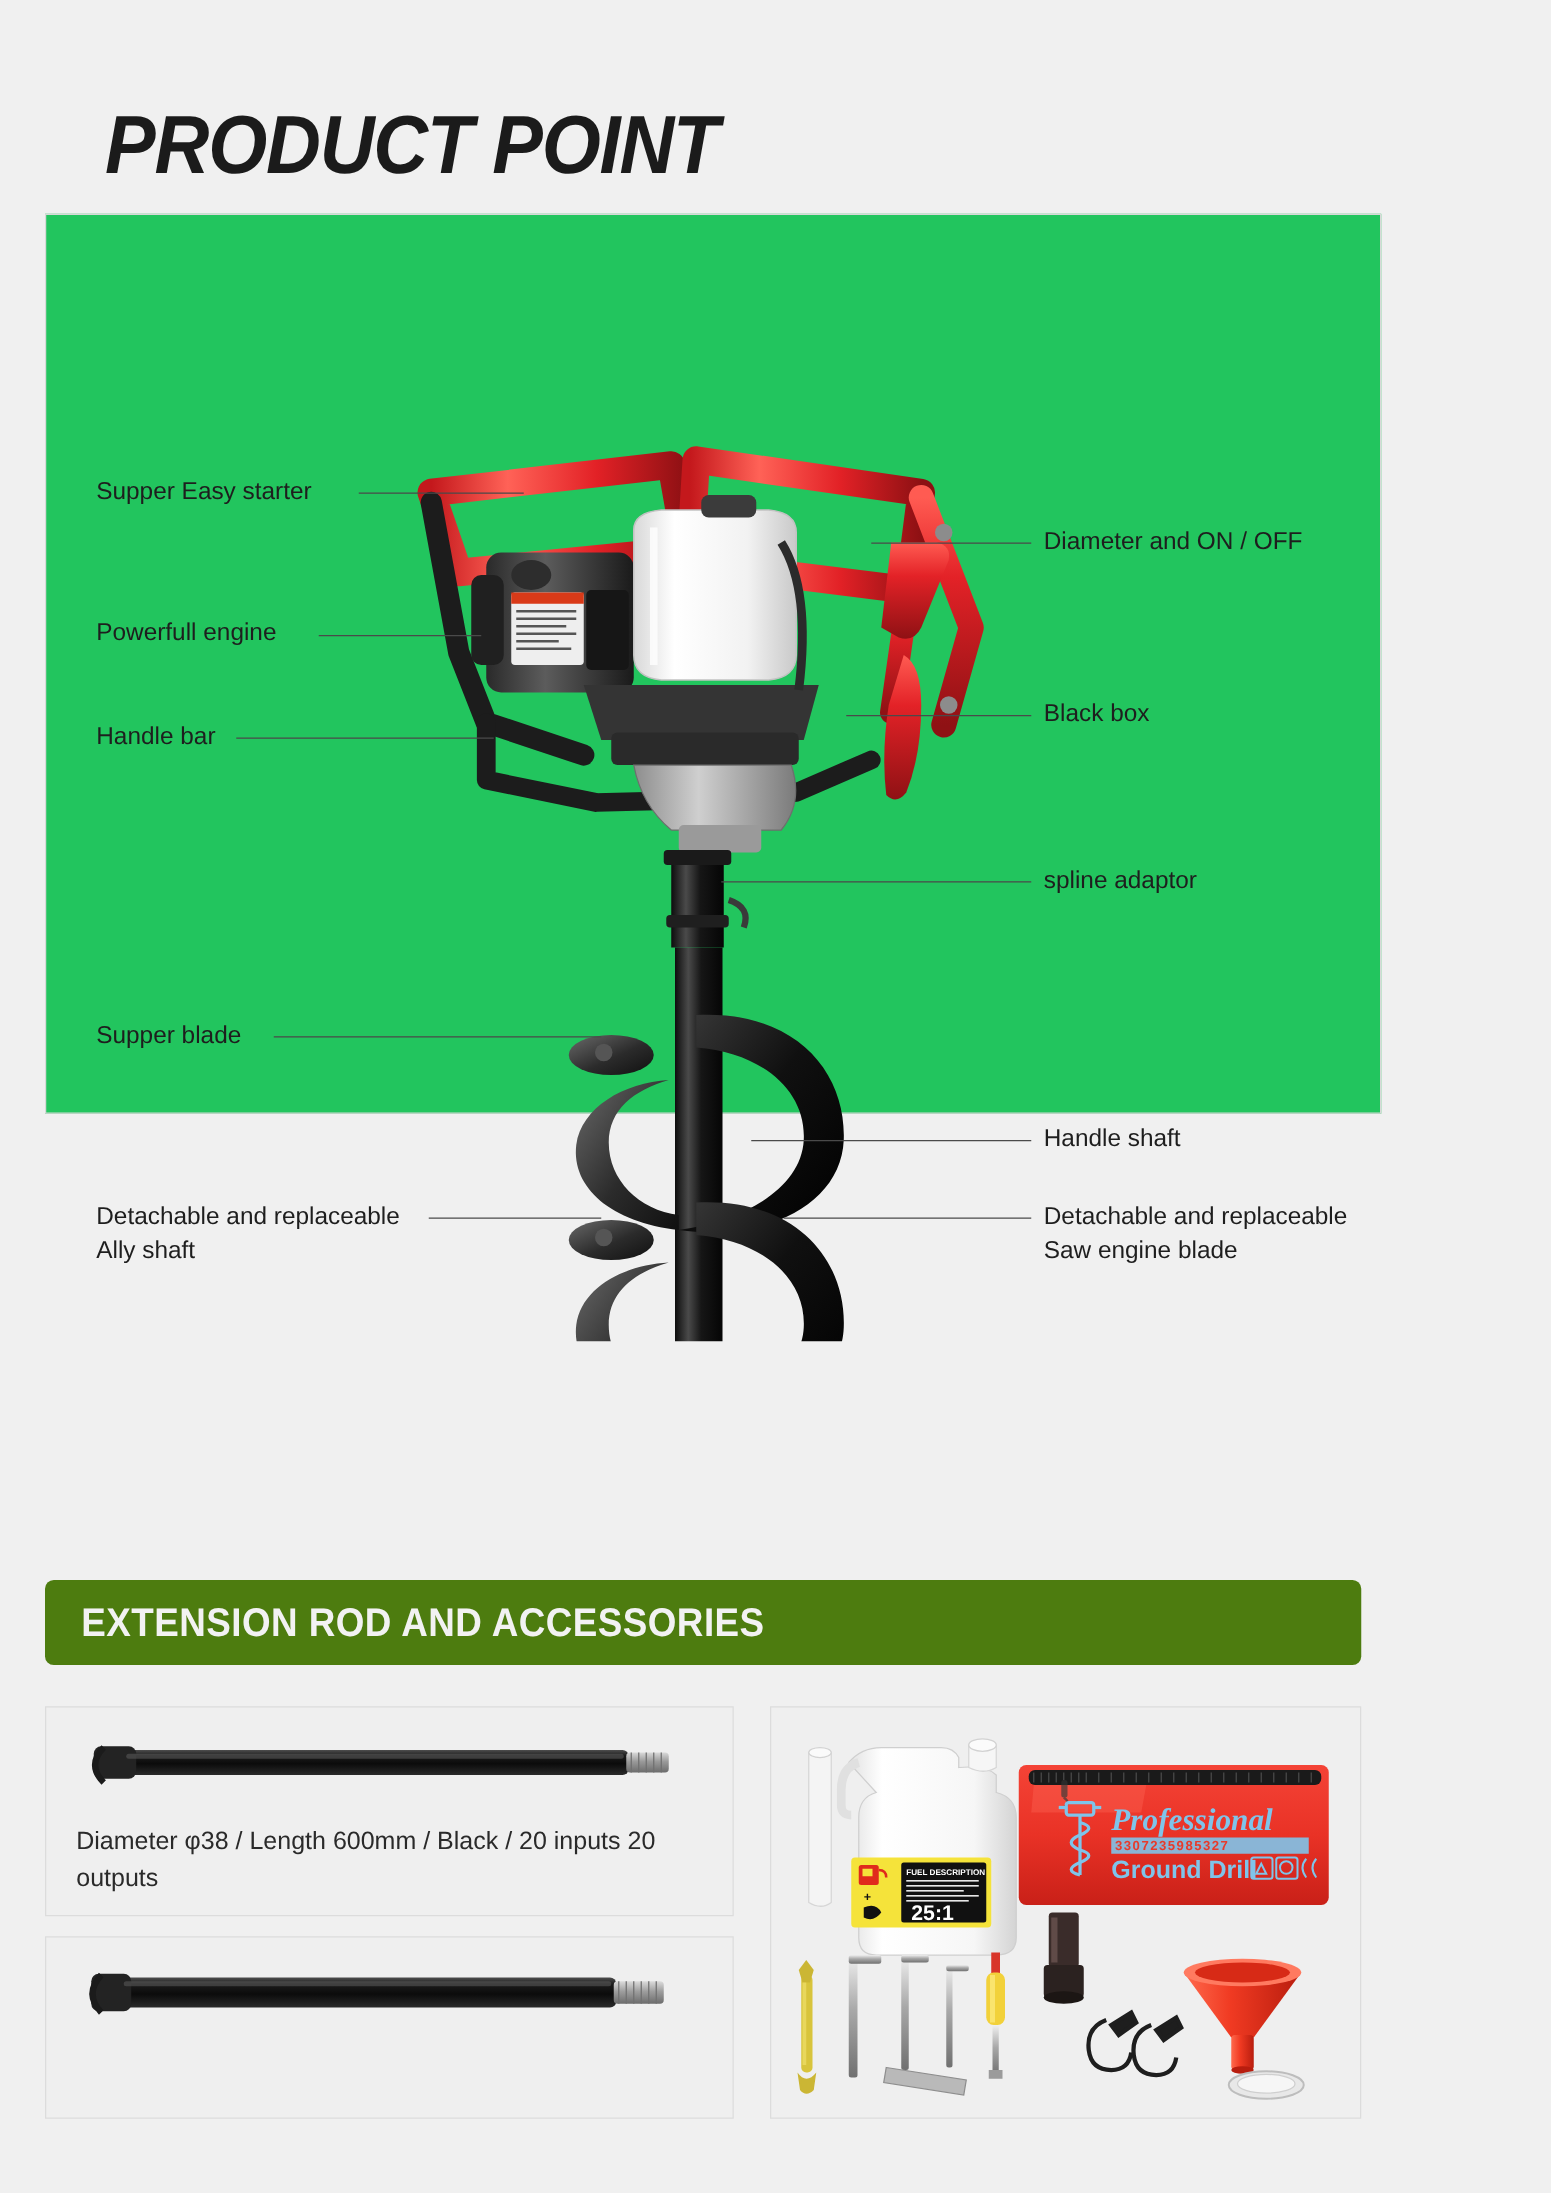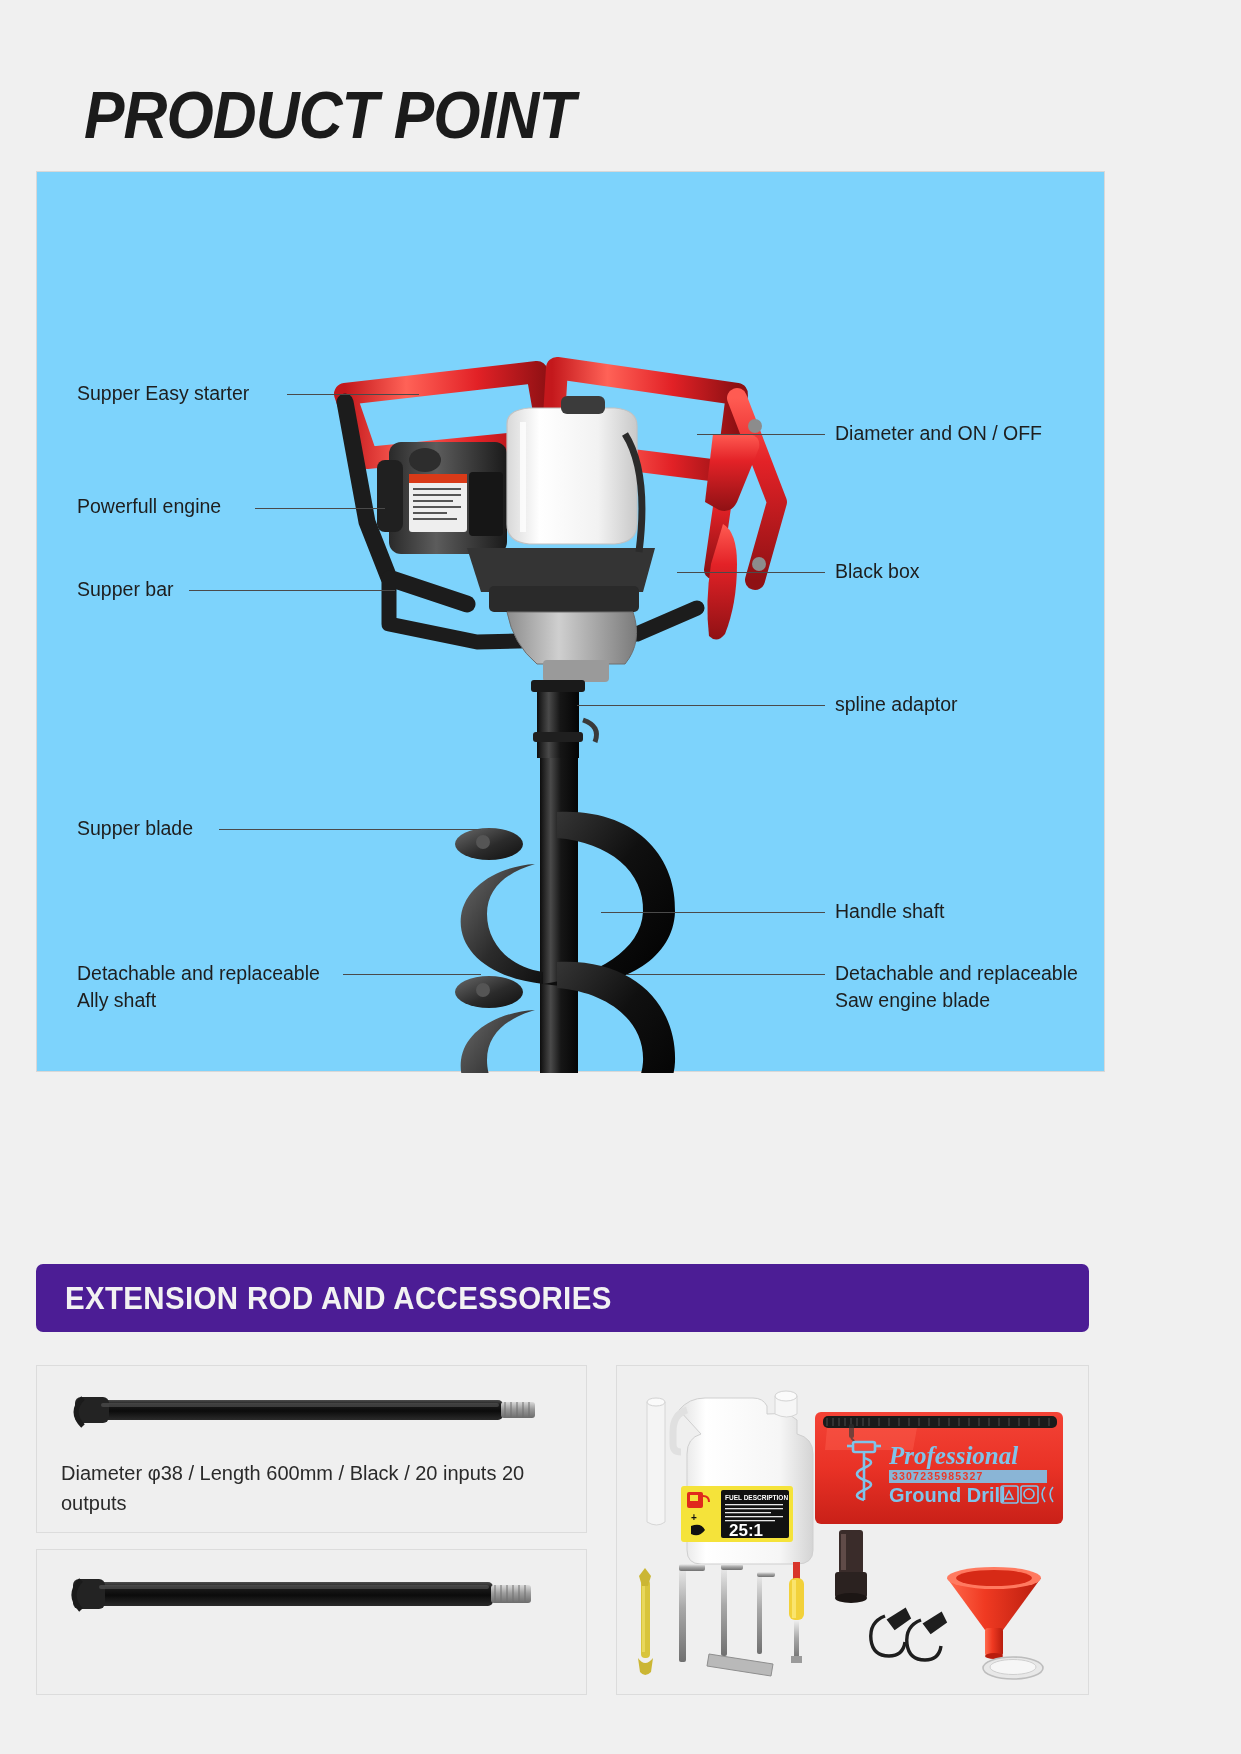--- a/index.html
+++ b/index.html
@@ -29,22 +29,22 @@
     line-height: 1;
     white-space: nowrap;
   }
 
   
   .diagram-panel {
     position: absolute;
     left: 36px;
     top: 171px;
     width: 1069px;
-    height: 901px;
-    background: #7dd3fc;
+    height: 720px;
+    background: #22c55e;
     border: 1px solid #d8d8d8;
   }
 
   .callout-label {
     position: absolute;
     font-size: 19.5px;
     color: #1e1e1e;
     line-height: 27px;
     white-space: nowrap;
   }
@@ -64,21 +64,21 @@
     pointer-events: none;
   }
 
   
   .banner {
     position: absolute;
     left: 36px;
     top: 1264px;
     width: 1053px;
     height: 68px;
-    background: #4c1d95;
+    background: #4d7c0f;
     border-radius: 7px;
     display: flex;
     align-items: center;
   }
   .banner-text {
     margin-left: 29px;
     color: #f2f2f2;
     font-size: 32px;
     font-weight: 800;
     letter-spacing: 0.4px;
@@ -282,21 +282,21 @@
       <path d="M508 1002 q10 14 4 28" stroke="#262626" stroke-width="4" fill="none"></path>
     </g>
   </svg>
 
   <div class="callout-label" style="left:40px; top:208px;">Supper Easy starter</div>
   <div class="leader" style="left:250px; top:222px; width:132px;"></div>
 
   <div class="callout-label" style="left:40px; top:321px;">Powerfull engine</div>
   <div class="leader" style="left:218px; top:336px; width:130px;"></div>
 
-  <div class="callout-label" style="left:40px; top:404px;">Supper bar</div>
+  <div class="callout-label" style="left:40px; top:404px;">Handle bar</div>
   <div class="leader" style="left:152px; top:418px; width:206px;"></div>
 
   <div class="callout-label" style="left:40px; top:643px;">Supper blade</div>
   <div class="leader" style="left:182px; top:657px; width:262px;"></div>
 
   <div class="callout-label" style="left:40px; top:788px; width:300px; white-space:normal;">
     <span>Detachable and replaceable</span><br>
     <span>Ally shaft</span>
   </div>
   <div class="leader" style="left:306px; top:802px; width:138px;"></div>

